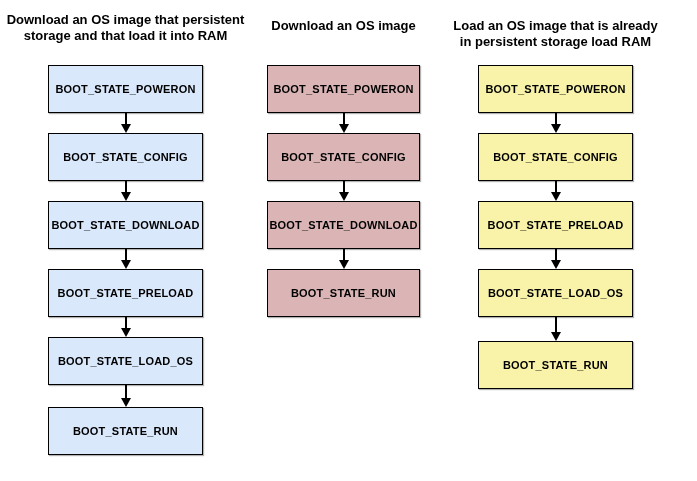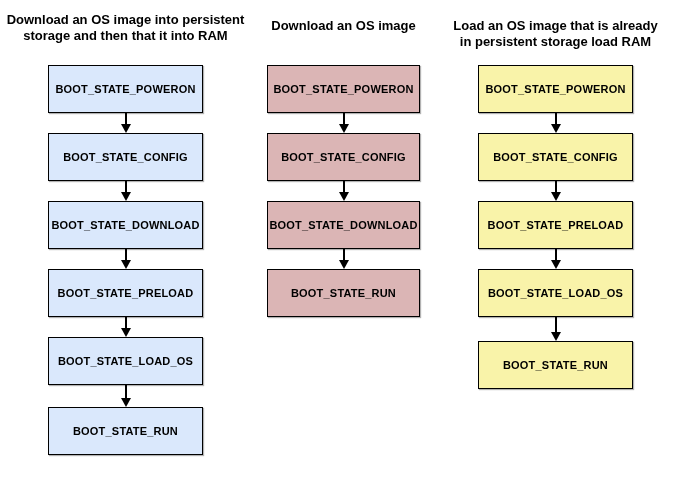--- a/index.html
+++ b/index.html
@@ -59,22 +59,22 @@
     border-right: 5px solid transparent;
     border-top: 9px solid #000000;
   }
 </style>
 </head>
 <body>
 
 <div id="canvas">
     <div>
       <div class="flow-title" style="left: -0.5px; top: 12px; width: 252px;">
-        <div>Download an OS image into persistent</div>
-        <div>storage and then that it into RAM</div>
+        <div>Download an OS image that persistent</div>
+        <div>storage and that load it into RAM</div>
       </div>
       <div class="state-box" style="left: 48px; top: 65px; width: 155px; background: rgb(218, 232, 252); border-color: rgb(0, 0, 0); color: rgb(0, 0, 0);">BOOT_STATE_POWERON</div>
       <div class="down-arrow" style="left: 120px; top: 113px; height: 20px;">
         <div class="arrow-stem" style="height: 12px;"></div>
         <div class="arrow-head"></div>
       </div>
       <div class="state-box" style="left: 48px; top: 133px; width: 155px; background: rgb(218, 232, 252); border-color: rgb(0, 0, 0); color: rgb(0, 0, 0);">BOOT_STATE_CONFIG</div>
       <div class="down-arrow" style="left: 120px; top: 181px; height: 20px;">
         <div class="arrow-stem" style="height: 12px;"></div>
         <div class="arrow-head"></div>

